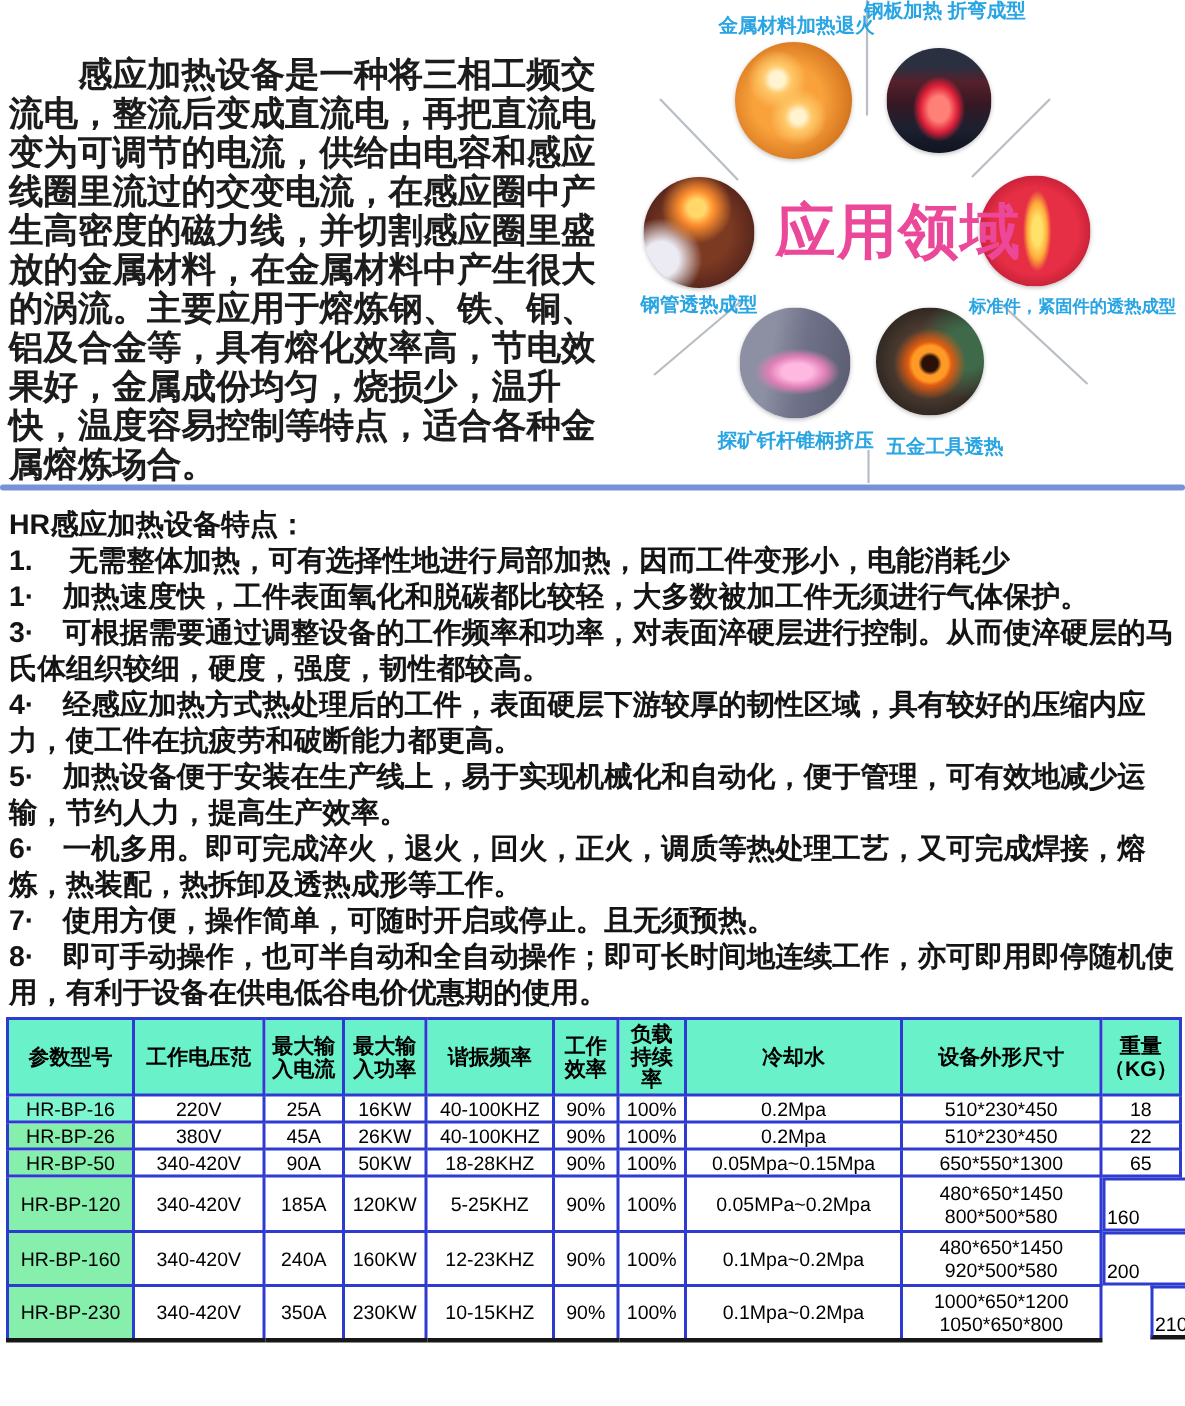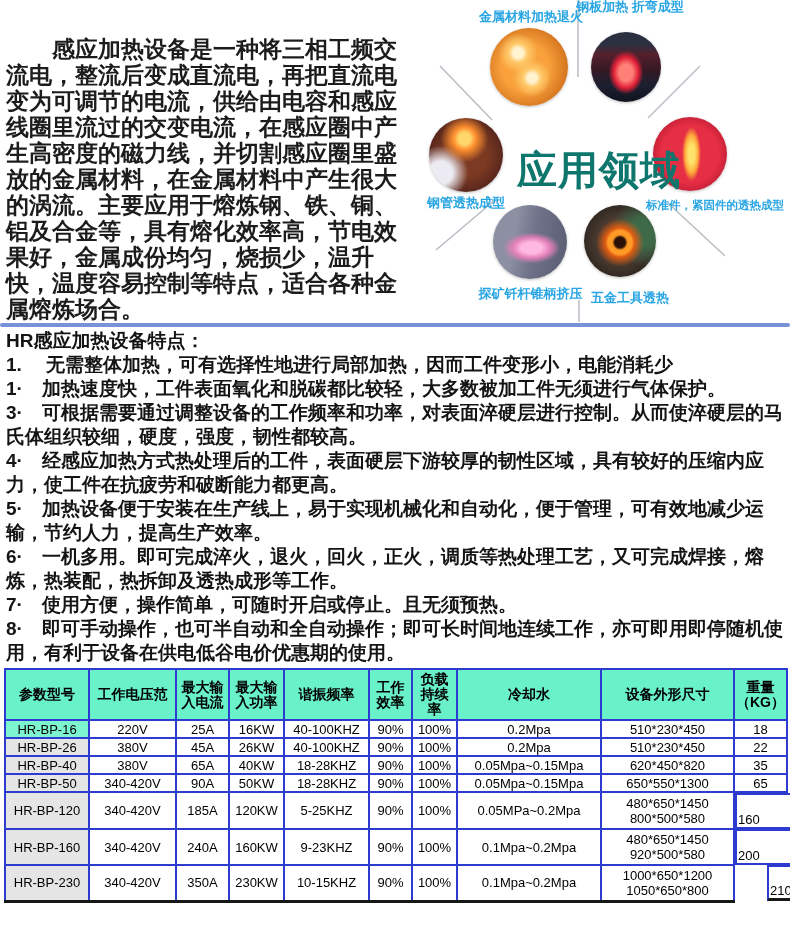--- a/index.html
+++ b/index.html
@@ -61,46 +61,45 @@
   }
   .l1 { left:36px;  top:10px;  width:150px; }
   .l2 { left:135px; top:0;  width:150px; }
   .l3 { left:0;     top:196px; width:92px;  }
   .l4 { left:220px; top:198px; width:150px; font-size:11.5px; }
   .l5 { left:48px;  top:287px; width:125px; }
   .l6 { left:170px; top:291px; width:80px;  }
   .center-label {
     position:absolute; left:97px; top:127px; width:180px;
     font-size:40px; font-weight:700; letter-spacing:1px;
-    color:#0f766e;
-    margin-top:16px;
+    color:#ec4899;
   }
   
   .divider { width:790px; height:4px; margin-top:1px; background:#7792d8; border-radius:3px; }
   
-  .features { padding:2px 6px 0 6px; font-size:19px; font-weight:700; line-height:24px; color:#141414; }
+  .features { padding:12px 6px 0 6px; font-size:19px; font-weight:700; line-height:24px; color:#141414; }
   .features-title { }
   .feature-line { }
   
   .spec-table {
     width:782px; margin:3px 4px 0 4px;
     border-collapse:collapse; table-layout:fixed;
     font-size:13px; color:#000;
   }
   .spec-table th, .spec-table td {
     border:2px solid #2e3bd0; text-align:center; vertical-align:middle;
     padding:0 1px; overflow:hidden;
   }
   .spec-table thead th {
     background:#69f2c9; font-size:14px; font-weight:700; line-height:15px;
     height:36px; padding:2px 1px;
   }
   .spec-table tbody td { height:18px; line-height:15px; white-space:pre-line; }
   .spec-table tbody tr.tall td { height:36px; }
-  .spec-table td.model { background:#e5e5e5; }
+  .spec-table td.model { background:#86efac; }
   .spec-table td.model.mint { background:#7df5cf; }
   .spec-table td.top { vertical-align:top; padding-top:3px; }
   .spec-table tbody tr:last-child td { border-bottom:3px solid #171717;margin-left:32px; }
 </style>
 </head>
 <body>
 
 <div class="top">
   <p class="intro">感应加热设备是一种将三相工频交流电，整流后变成直流电，再把直流电变为可调节的电流，供给由电容和感应线圈里流过的交变电流，在感应圈中产生高密度的磁力线，并切割感应圈里盛放的金属材料，在金属材料中产生很大的涡流。主要应用于熔炼钢、铁、铜、铝及合金等，具有熔化效率高，节电效果好，金属成份均匀，烧损少，温升快，温度容易控制等特点，适合各种金属熔炼场合。</p>
 
@@ -194,32 +193,20 @@
         <td>45A</td>
         <td>26KW</td>
         <td>40-100KHZ</td>
         <td>90%</td>
         <td>100%</td>
         <td>0.2Mpa</td>
         <td>510*230*450</td>
         <td>22</td>
       </tr>
       <tr>
-        <td class="model">HR-BP-40</td>
-        <td>380V</td>
-        <td>65A</td>
-        <td>40KW</td>
-        <td>18-28KHZ</td>
-        <td>90%</td>
-        <td>100%</td>
-        <td>0.05Mpa~0.15Mpa</td>
-        <td>620*450*820</td>
-        <td>35</td>
-      </tr>
-      <tr>
         <td class="model">HR-BP-50</td>
         <td>340-420V</td>
         <td>90A</td>
         <td>50KW</td>
         <td>18-28KHZ</td>
         <td>90%</td>
         <td>100%</td>
         <td>0.05Mpa~0.15Mpa</td>
         <td>650*550*1300</td>
         <td>65</td>
@@ -235,21 +222,21 @@
         <td>0.05MPa~0.2Mpa</td>
         <td>480*650*1450
 800*500*580</td>
         <td class="top">160</td>
       </tr>
       <tr class="tall">
         <td class="model">HR-BP-160</td>
         <td>340-420V</td>
         <td>240A</td>
         <td>160KW</td>
-        <td>9-23KHZ</td>
+        <td>12-23KHZ</td>
         <td>90%</td>
         <td>100%</td>
         <td>0.1Mpa~0.2Mpa</td>
         <td>480*650*1450
 920*500*580</td>
         <td class="top">200</td>
       </tr>
       <tr class="tall">
         <td class="model">HR-BP-230</td>
         <td>340-420V</td>

